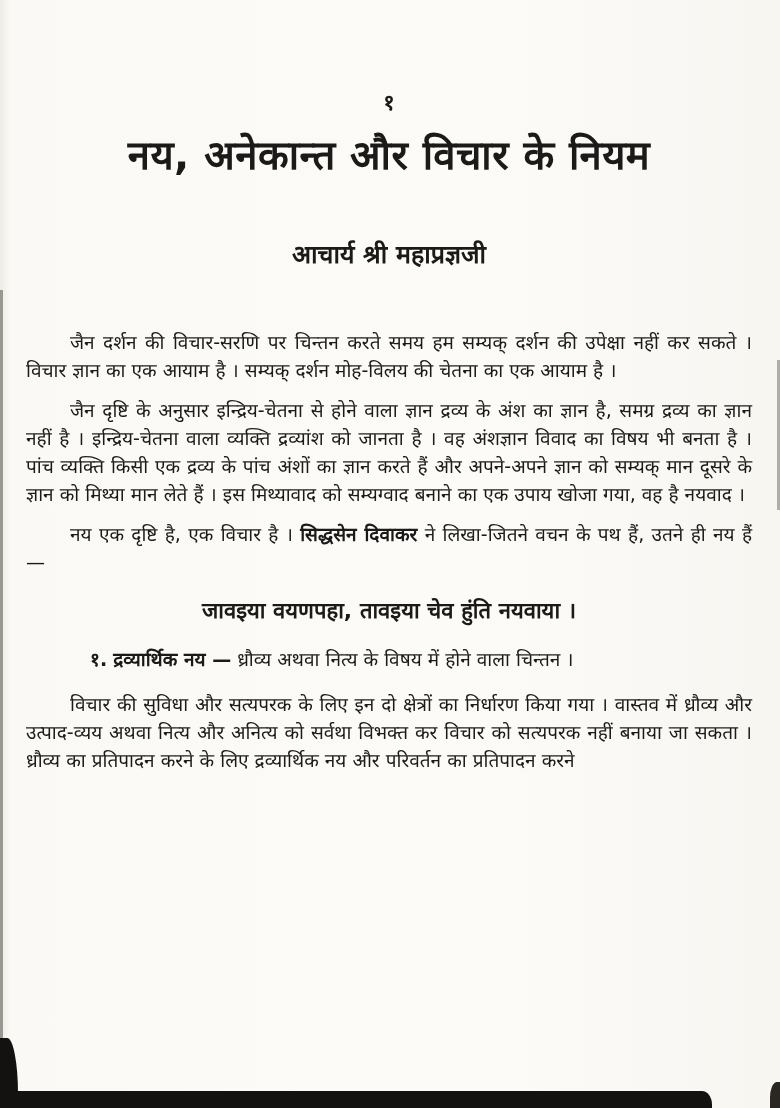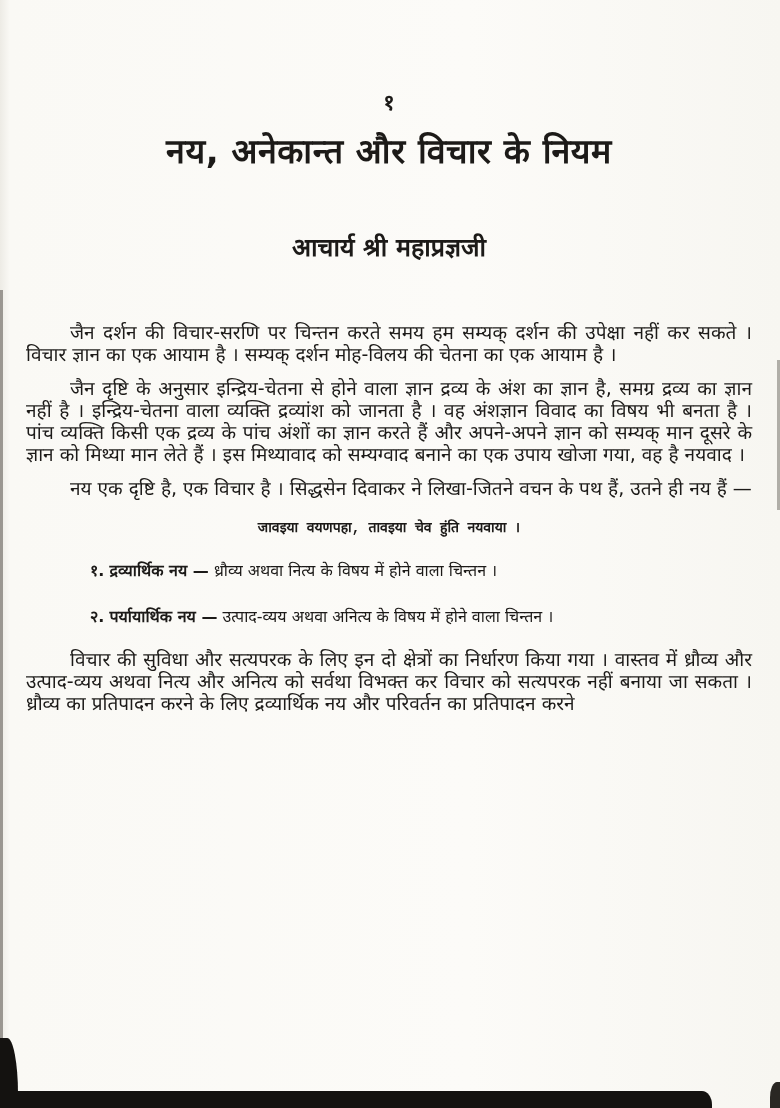--- a/index.html
+++ b/index.html
@@ -18,50 +18,49 @@
     background: linear-gradient(90deg, #edebe5 0px, #faf9f5 10px, #fcfbf8 60%, #f7f6f1 100%);
   }
   .chapter-number {
     text-align: center;
     font-size: 22px;
     font-weight: 700;
     margin-bottom: 14px;
   }
   .title {
     text-align: center;
-    font-size: 34px;
+    font-size: 40px;
     font-weight: 700;
     letter-spacing: 0.5px;
     line-height: 1.25;
   }
   .author {
     text-align: center;
     font-size: 25px;
     font-weight: 700;
     margin-top: 56px;
   }
   .body-text { margin-top: 58px; }
   .para {
     font-size: 19px;
-    line-height: 22px;
+    line-height: 28px;
     text-align: justify;
     text-indent: 44px;
     margin-bottom: 12px;
   }
-  .para strong { font-weight: 400; }
+  .para strong { font-weight: 700; }
   .verse {
     text-align: center;
-    font-size: 14px;
+    font-size: 22px;
     font-weight: 700;
     margin: 18px 0 20px 0;
     text-indent: 0;
-    font-family: Liberation Mono, monospace;
   }
   .list-item {
-    font-size: 16px;
+    font-size: 19px;
     line-height: 30px;
     margin: 6px 0 16px 0;
     padding-left: 64px;
     text-indent: 0;
     text-align: left;
   }
   .list-item .term { font-weight: 700; }
   
   .scan-edge-left {
     position: absolute;
@@ -117,21 +116,20 @@
 
     <p class="para">जैन दृष्टि के अनुसार इन्द्रिय-चेतना से होने वाला ज्ञान द्रव्य के अंश का ज्ञान है, समग्र द्रव्य का ज्ञान नहीं है । इन्द्रिय-चेतना वाला व्यक्ति द्रव्यांश को जानता है । वह अंशज्ञान विवाद का विषय भी बनता है । पांच व्यक्ति किसी एक द्रव्य के पांच अंशों का ज्ञान करते हैं और अपने-अपने ज्ञान को सम्यक् मान दूसरे के ज्ञान को मिथ्या मान लेते हैं । इस मिथ्यावाद को सम्यग्वाद बनाने का एक उपाय खोजा गया, वह है नयवाद ।</p>
 
     <p class="para"><span>नय एक दृष्टि है, एक विचार है । </span><strong>सिद्धसेन दिवाकर</strong><span> ने लिखा-जितने वचन के पथ हैं, उतने ही नय हैं —</span></p>
 
     <div class="verse">जावइया वयणपहा, तावइया चेव हुंति नयवाया ।</div>
 
 
     <p class="list-item"><span class="term">१.</span> <span class="term">द्रव्यार्थिक नय —</span> <span>ध्रौव्य अथवा नित्य के विषय में होने वाला चिन्तन ।</span></p>
 
-    <p class="list-item"><span class="term">२.</span> <span class="term">पर्यायार्थिक नय —</span> <span>उत्पाद-व्यय अथवा अनित्य के विषय में होने वाला चिन्तन ।</span></p>
 
     <p class="para">विचार की सुविधा और सत्यपरक के लिए इन दो क्षेत्रों का निर्धारण किया गया । वास्तव में ध्रौव्य और उत्पाद-व्यय अथवा नित्य और अनित्य को सर्वथा विभक्त कर विचार को सत्यपरक नहीं बनाया जा सकता । ध्रौव्य का प्रतिपादन करने के लिए द्रव्यार्थिक नय और परिवर्तन का प्रतिपादन करने</p>
 
   </div>
 
 </div>
 
 <div class="scan-edge-left"></div>
 <div class="scan-edge-right"></div>
 <div class="scan-blob-bottom-left"></div>

